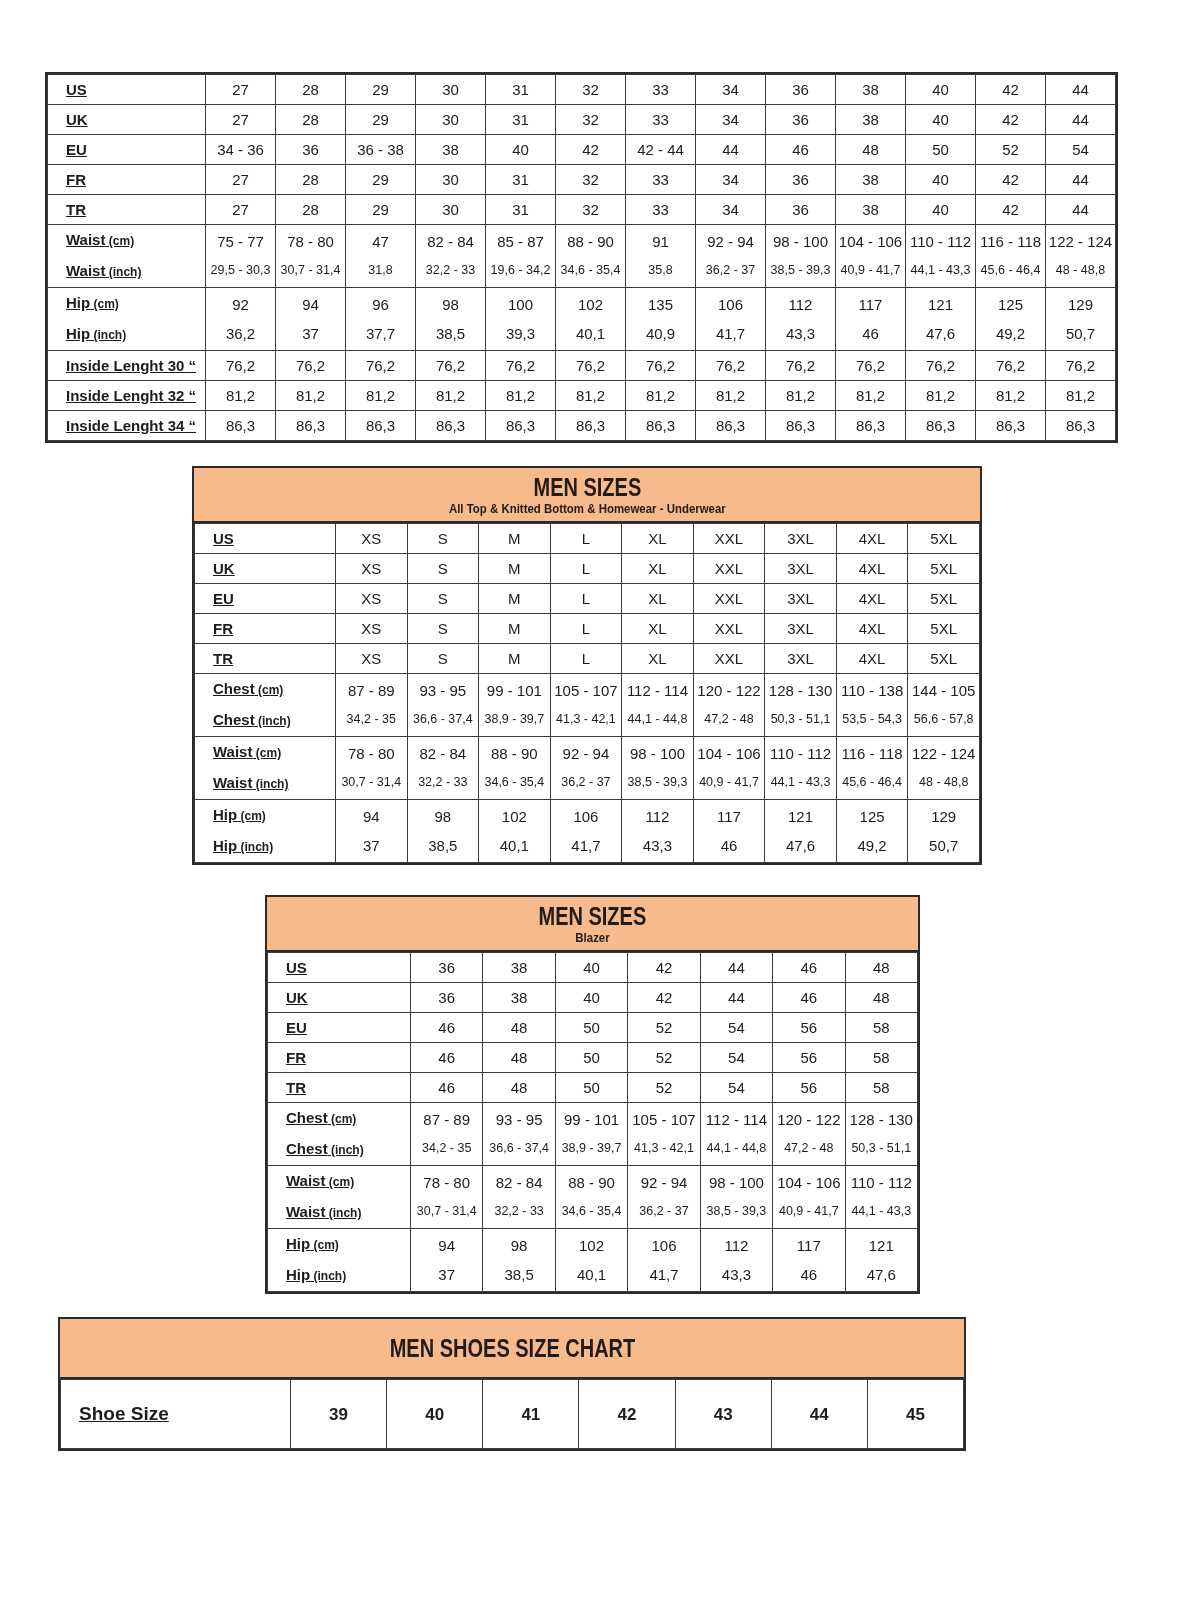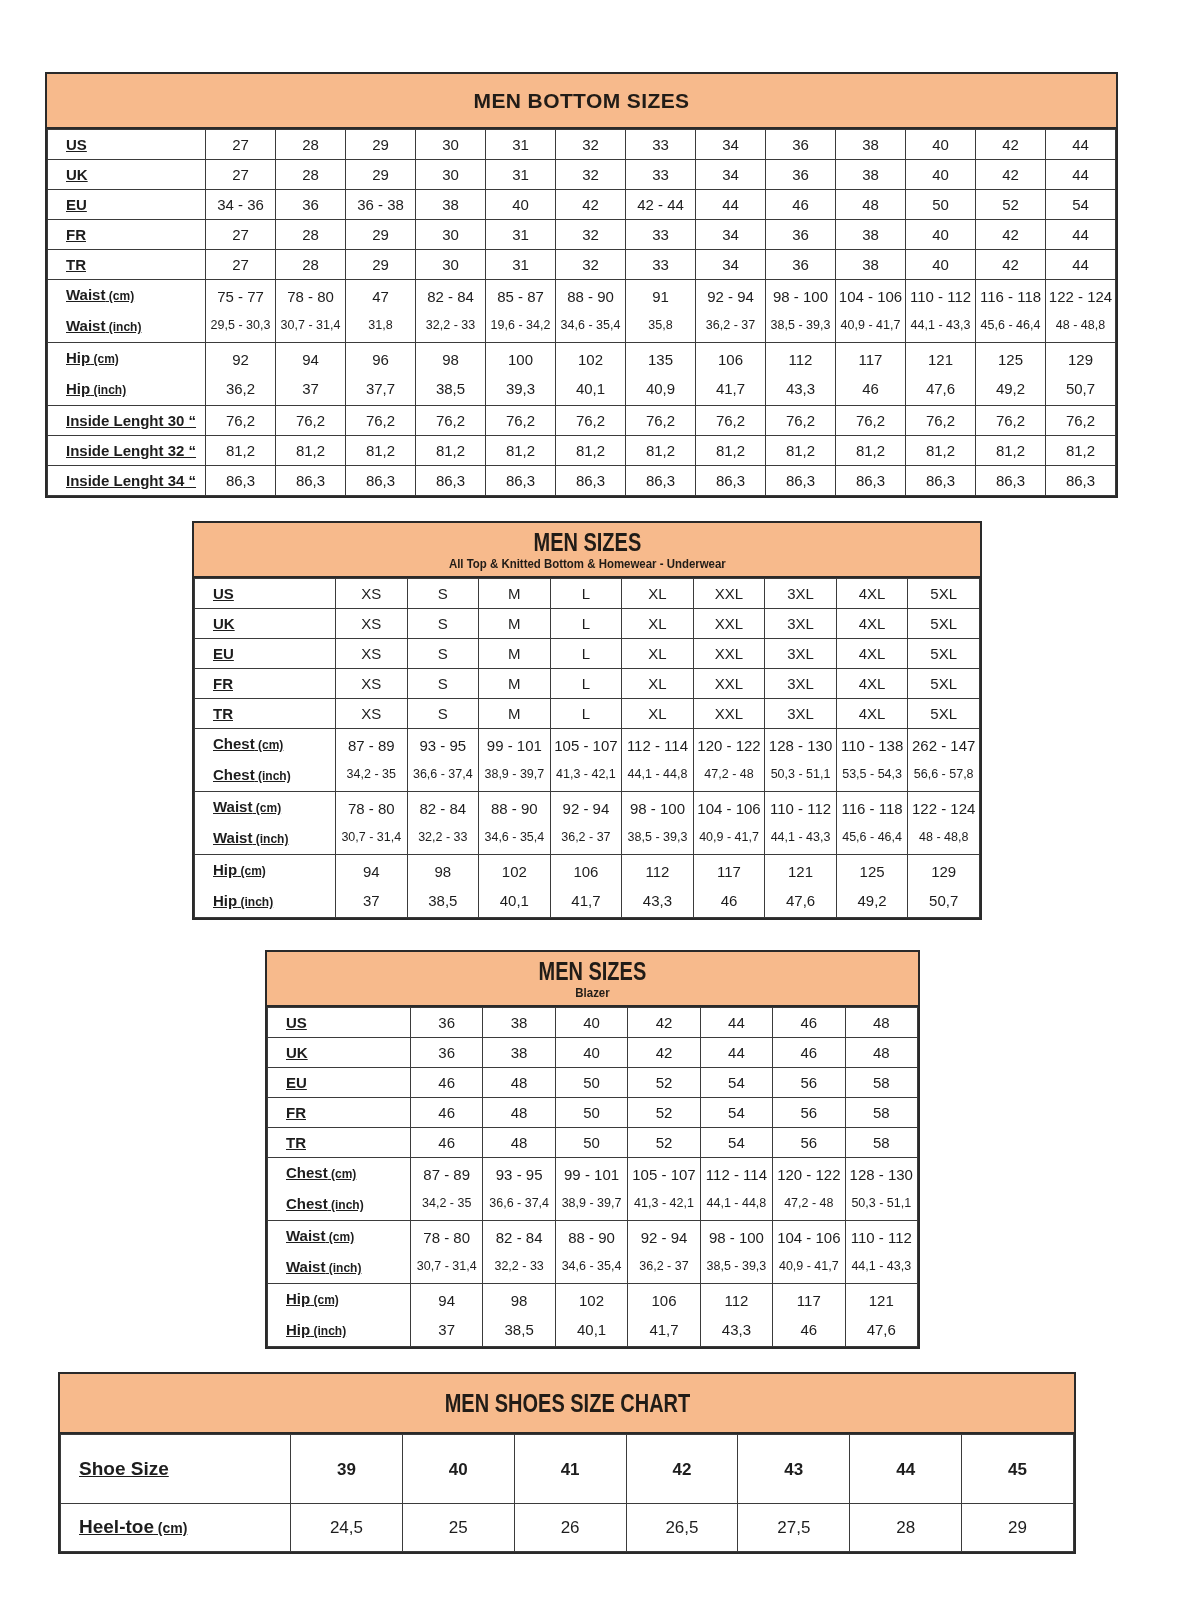--- a/index.html
+++ b/index.html
@@ -16,21 +16,21 @@
     font-family:"Liberation Sans", sans-serif;
     color:var(--text);
   }
   .size-table{
     border:2px solid var(--outer);
     background:#fff;
   }
   .t1{margin:72px 0 0 45px;width:1073px;}
   .t2{margin:23px 0 0 192px;width:790px;}
   .t3{margin:30px 0 0 265px;width:655px;}
-  .t4{margin:23px 8px 0 58px;width:1018px;}
+  .t4{margin:23px 8px 0 58px;width:908px;}
 
   .table-header{
     background:var(--header-bg);
     border-bottom:2px solid var(--outer);
     display:flex;flex-direction:column;align-items:center;justify-content:center;
     height:55px;
   }
   .t4 .table-header{height:60px;}
   .table-title{
     font-weight:700;
@@ -90,23 +90,20 @@
   .t4 .value-line{font-size:17px;}
   .t4 tbody tr:nth-child(1) .value-line,
   .t4 tbody tr:nth-child(1) .label-line{padding-top:25px;padding-bottom:25px;}
   .t4 tbody tr:nth-child(2) .value-line,
   .t4 tbody tr:nth-child(2) .label-line{padding-top:14px;padding-bottom:14px;}
 </style>
 </head>
 <body>
 
 <section class="size-table t1">
-  <div class="table-header">
-    <span class="table-title">MEN BOTTOM SIZES</span>
-  </div>
   <table>
     <tbody>
         <tr>
           <td class="label-cell">
             <div class="label-line"><span class="label-main">US</span></div>
           </td>
           <td>
             <div class="value-line">27</div>
           </td>
           <td>
@@ -772,21 +769,21 @@
           </td>
           <td>
             <div class="value-line">128 - 130</div>
             <div class="value-line small">50,3 - 51,1</div>
           </td>
           <td>
             <div class="value-line">110 - 138</div>
             <div class="value-line small">53,5 - 54,3</div>
           </td>
           <td>
-            <div class="value-line">262 - 147</div>
+            <div class="value-line">144 - 105</div>
             <div class="value-line small">56,6 - 57,8</div>
           </td>
         </tr>
         <tr>
           <td class="label-cell">
             <div class="label-line"><span class="label-main">Waist</span><span class="label-unit">&nbsp;(cm)</span></div>
             <div class="label-line"><span class="label-main">Waist</span><span class="label-unit">&nbsp;(inch)</span></div>
           </td>
           <td>
             <div class="value-line">78 - 80</div>
@@ -1139,41 +1136,15 @@
           <td>
             <div class="value-line bold">43</div>
           </td>
           <td>
             <div class="value-line bold">44</div>
           </td>
           <td>
             <div class="value-line bold">45</div>
           </td>
         </tr>
-        <tr>
-          <td class="label-cell">
-            <div class="label-line"><span class="label-main">Heel-toe</span><span class="label-unit">&nbsp;(cm)</span></div>
-          </td>
-          <td>
-            <div class="value-line">24,5</div>
-          </td>
-          <td>
-            <div class="value-line">25</div>
-          </td>
-          <td>
-            <div class="value-line">26</div>
-          </td>
-          <td>
-            <div class="value-line">26,5</div>
-          </td>
-          <td>
-            <div class="value-line">27,5</div>
-          </td>
-          <td>
-            <div class="value-line">28</div>
-          </td>
-          <td>
-            <div class="value-line">29</div>
-          </td>
-        </tr>
       </tbody>
   </table>
 </section>
 
 </body></html>

